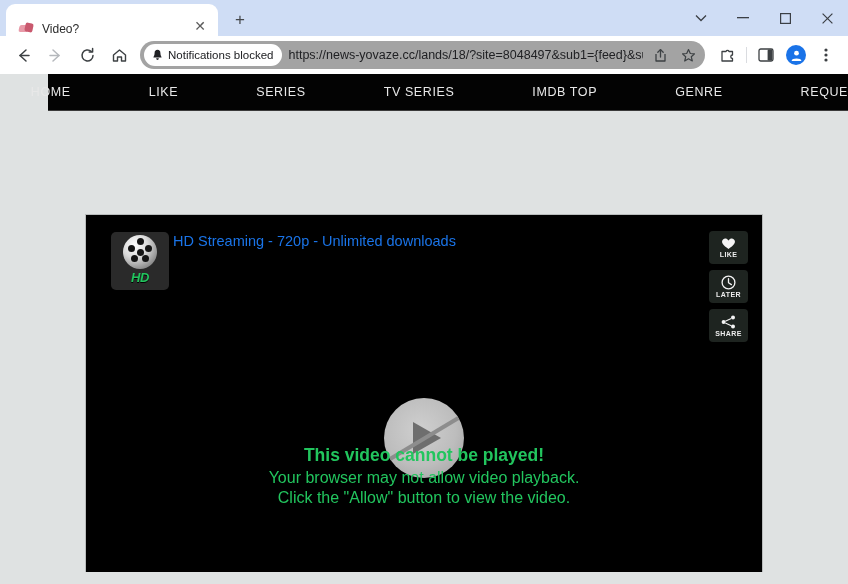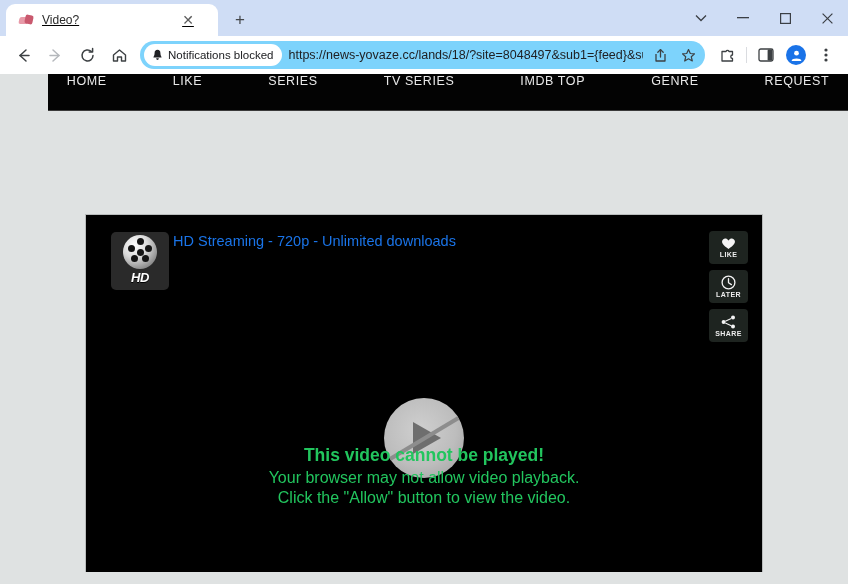--- a/index.html
+++ b/index.html
@@ -23,25 +23,24 @@
     height: 36px;
     background: #cfddf5;
     display: flex; align-items: flex-end;
     padding-left: 6px;
     position: relative;
   }
   .tab {
     width: 212px; height: 32px;
     background: #ffffff;
     border-radius: 9px 9px 0 0;
-    display: flex; align-items: center;
-    padding: 0 20px 0 12px;
+    display: flex; align-items: flex-end;
+    padding: 0 8px 0 12px;
     gap: 8px;
     position: relative;
-    text-decoration: underline;
   }
   .tab-favicon {
     width: 16px; height: 16px;
     flex: 0 0 16px;
     position: relative;
   }
   .tab-favicon .fav-a {
     position: absolute; left: 1px; top: 5px;
     width: 9px; height: 7px;
     background: #e89aa8;
@@ -96,21 +95,21 @@
     width: 30px; height: 30px;
     display: flex; align-items: center; justify-content: center;
     border-radius: 50%;
     color: #3c4043;
   }
   .navbtn.disabled { color: #b5b8bc; }
   .omnibox {
     flex: 1;
     height: 28px;
     margin: 0 6px 0 4px;
-    background: #7dd3fc;
+    background: #a3a3a3;
     border-radius: 14px;
     display: flex; align-items: center;
     padding-left: 4px; padding-right: 6px;
     gap: 6px;
     overflow: hidden;
   }
   .notif-chip {
     height: 22px;
     background: #ffffff;
     border-radius: 11px;
@@ -152,22 +151,22 @@
   
   .viewport {
     flex: 1;
     background: #dfe2e2;
     position: relative;
     overflow: hidden;
   }
   .sitenav {
     height: 37px;
     background: #030303;
-    display: flex; justify-content: center;
-    gap: 4px;
+    display: flex; align-items: center; justify-content: center;
+    gap: 16px;
     border-bottom: 1px solid #3a3a3a;
     margin-left: 48px;
   }
   .sitenav a {
     color: #e8e8e8;
     font-size: 12.5px;
     letter-spacing: 0.6px;
     padding: 0 31px;
     text-decoration: none;
     white-space: nowrap;
@@ -204,21 +203,21 @@
   }
   .reel .h-c { width: 7px; height: 7px; left: 13.5px; top: 13.5px; }
   .reel .h1 { width: 7px; height: 7px; left: 13.5px; top: 3px; }
   .reel .h2 { width: 7px; height: 7px; left: 22px; top: 9.5px; }
   .reel .h3 { width: 7px; height: 7px; left: 19px; top: 20px; }
   .reel .h4 { width: 7px; height: 7px; left: 8px; top: 20px; }
   .reel .h5 { width: 7px; height: 7px; left: 5px; top: 9.5px; }
   .hd-text {
     font-size: 13px; font-weight: bold;
     font-style: italic;
-    color: #ffffff;
+    color: #22c55e;
     letter-spacing: -0.5px;
     margin-top: 1px;
     text-shadow: 0 1px 0 #000;
   }
   .stream-title {
     position: absolute; left: 87px; top: 18px;
     font-size: 14.5px;
     color: #1a74e8;
     white-space: nowrap;
   }

